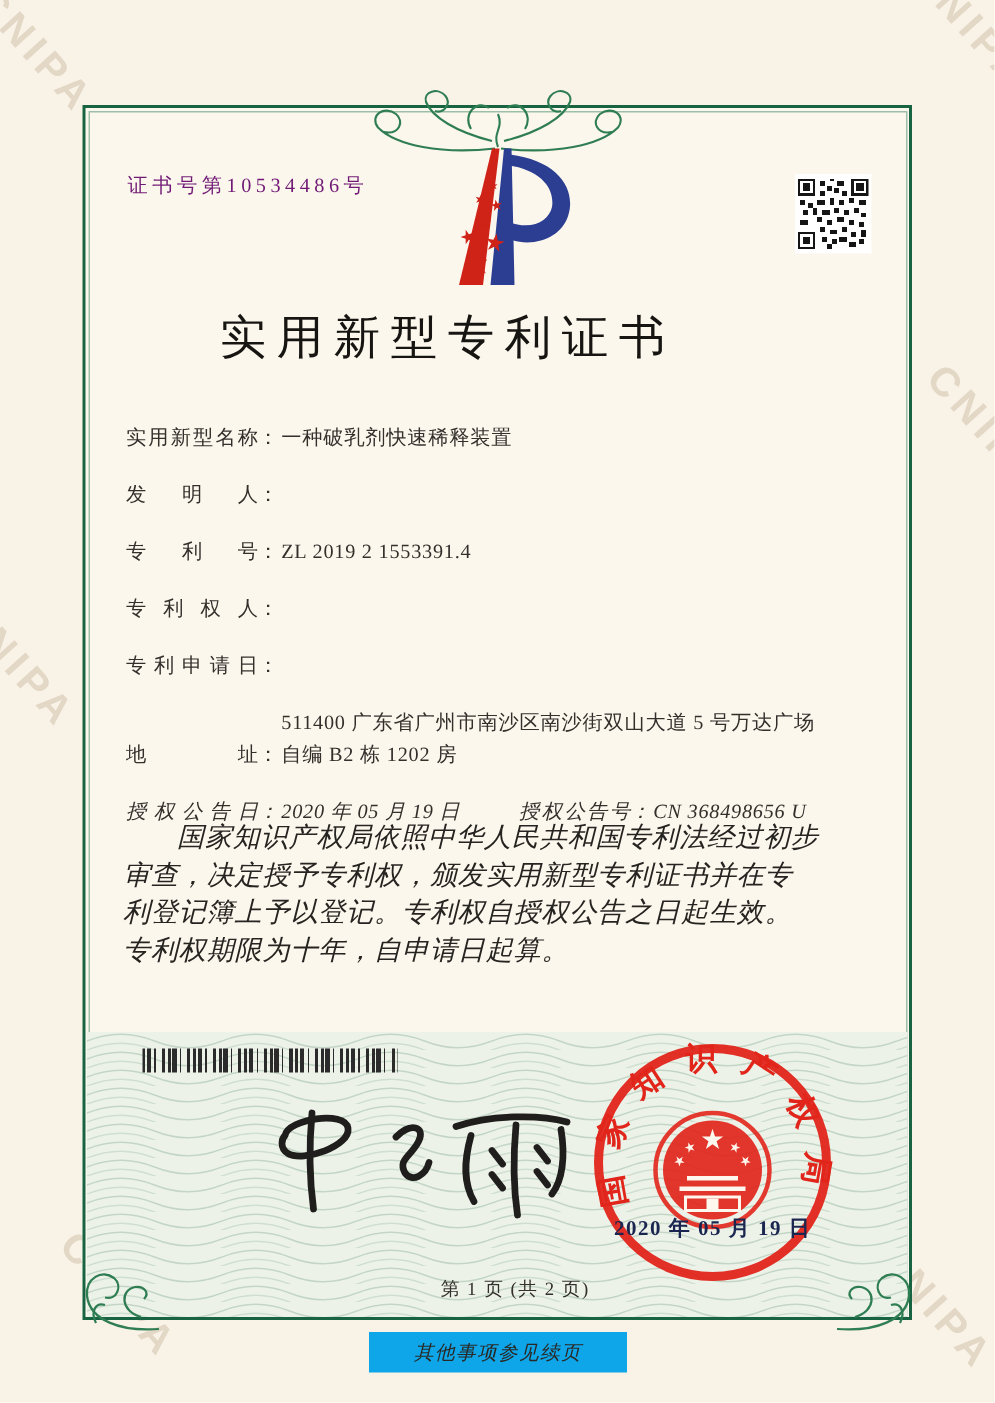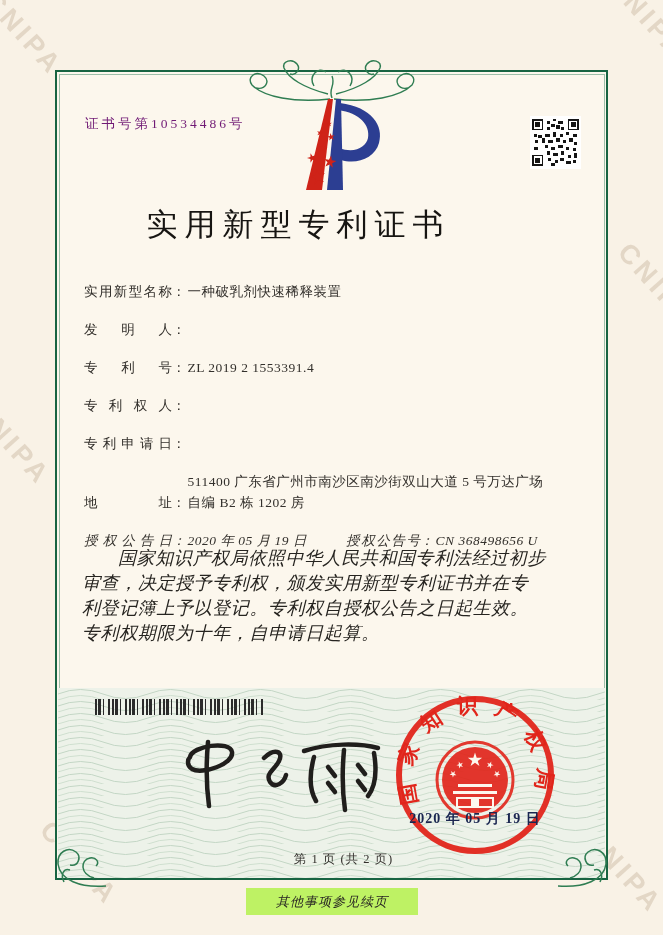--- a/index.html
+++ b/index.html
@@ -64,21 +64,21 @@
         font-size:14.5px; color:#1d1b19; letter-spacing:3px; line-height:28px; }
   .signature { position:absolute; left:178px; top:730px; width:212px; height:88px; }
 
   .seal { position:absolute; left:390px; top:690px; width:170px; height:170px; }
   .seal-date { position:absolute; left:388px; top:810px; width:174px; text-align:center;
         font-size:14px; font-weight:bold; color:#1a2650; letter-spacing:1px; z-index:5; }
 
   .page-ind { position:absolute; left:55px; top:851px; width:553px; text-align:center;
         font-size:12.5px; color:#33302c; letter-spacing:1px; z-index:4;margin-left:12px; }
 
-  .cont-note { position:absolute; left:246px; top:888px; width:172px; height:27px; background:#bef264;
+  .cont-note { position:absolute; left:246px; top:888px; width:172px; height:27px; background:#0ea5e9;
         text-align:center; line-height:27px; font-size:13px; font-style:italic; color:#2a2824; letter-spacing:1px; }
 </style>
 </head>
 <body>
 
 <div class="page">
 
   <div class="wm wm1">CNIPA</div>
   <div class="wm wm2">CNIPA</div>
   <div class="wm wm3">CNIPA</div>

